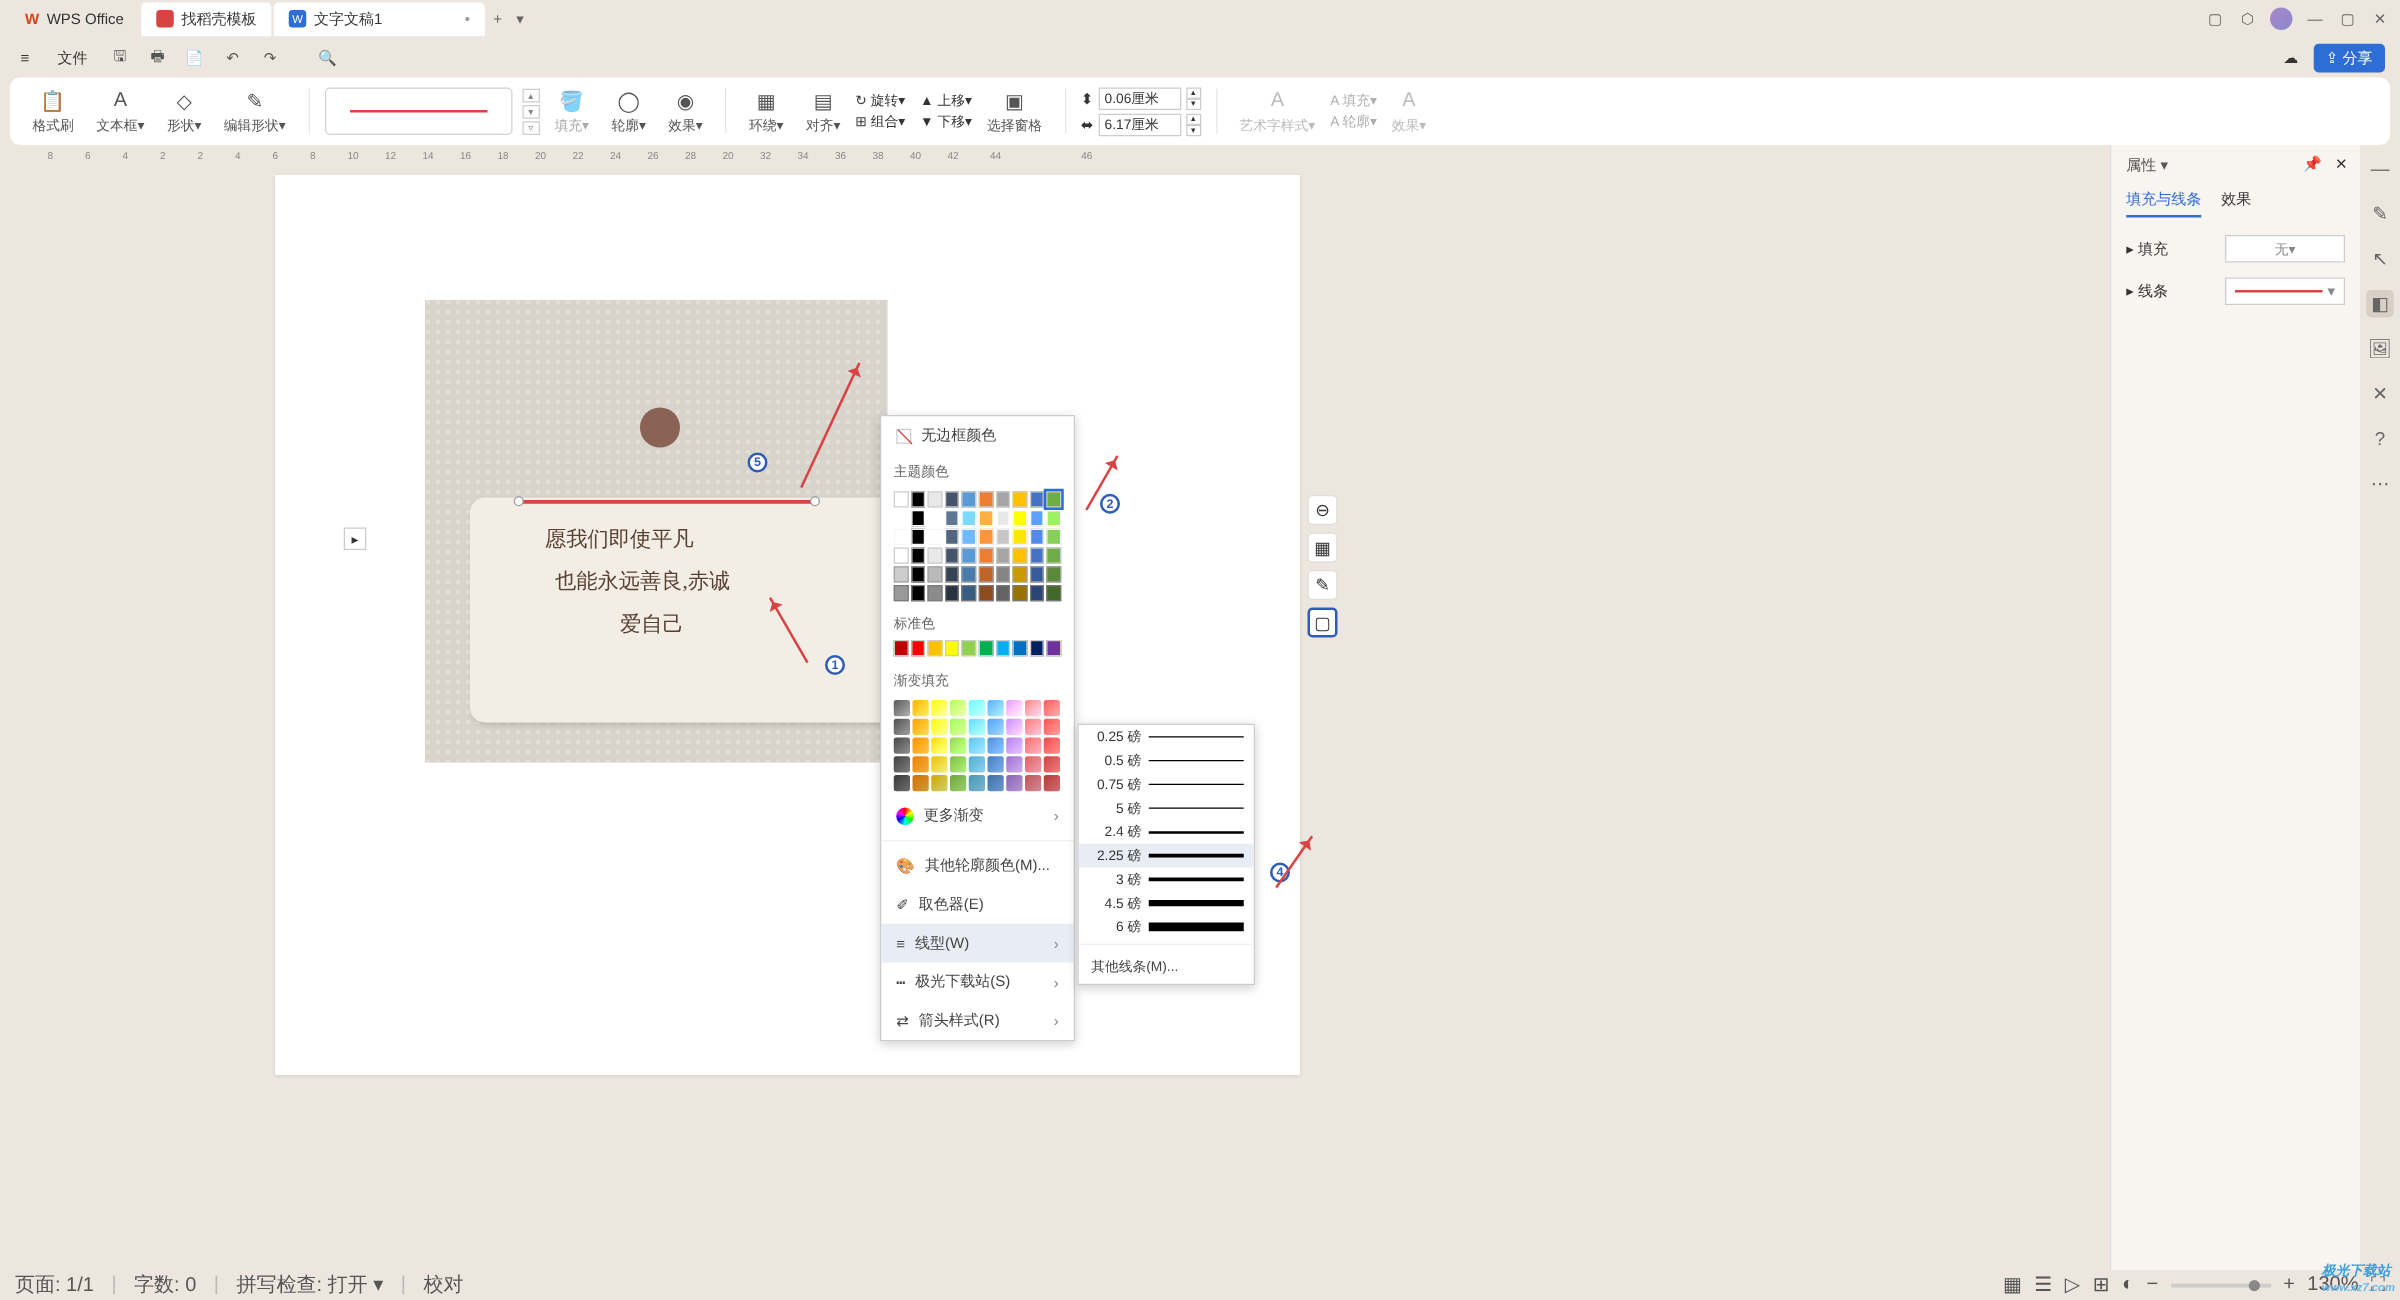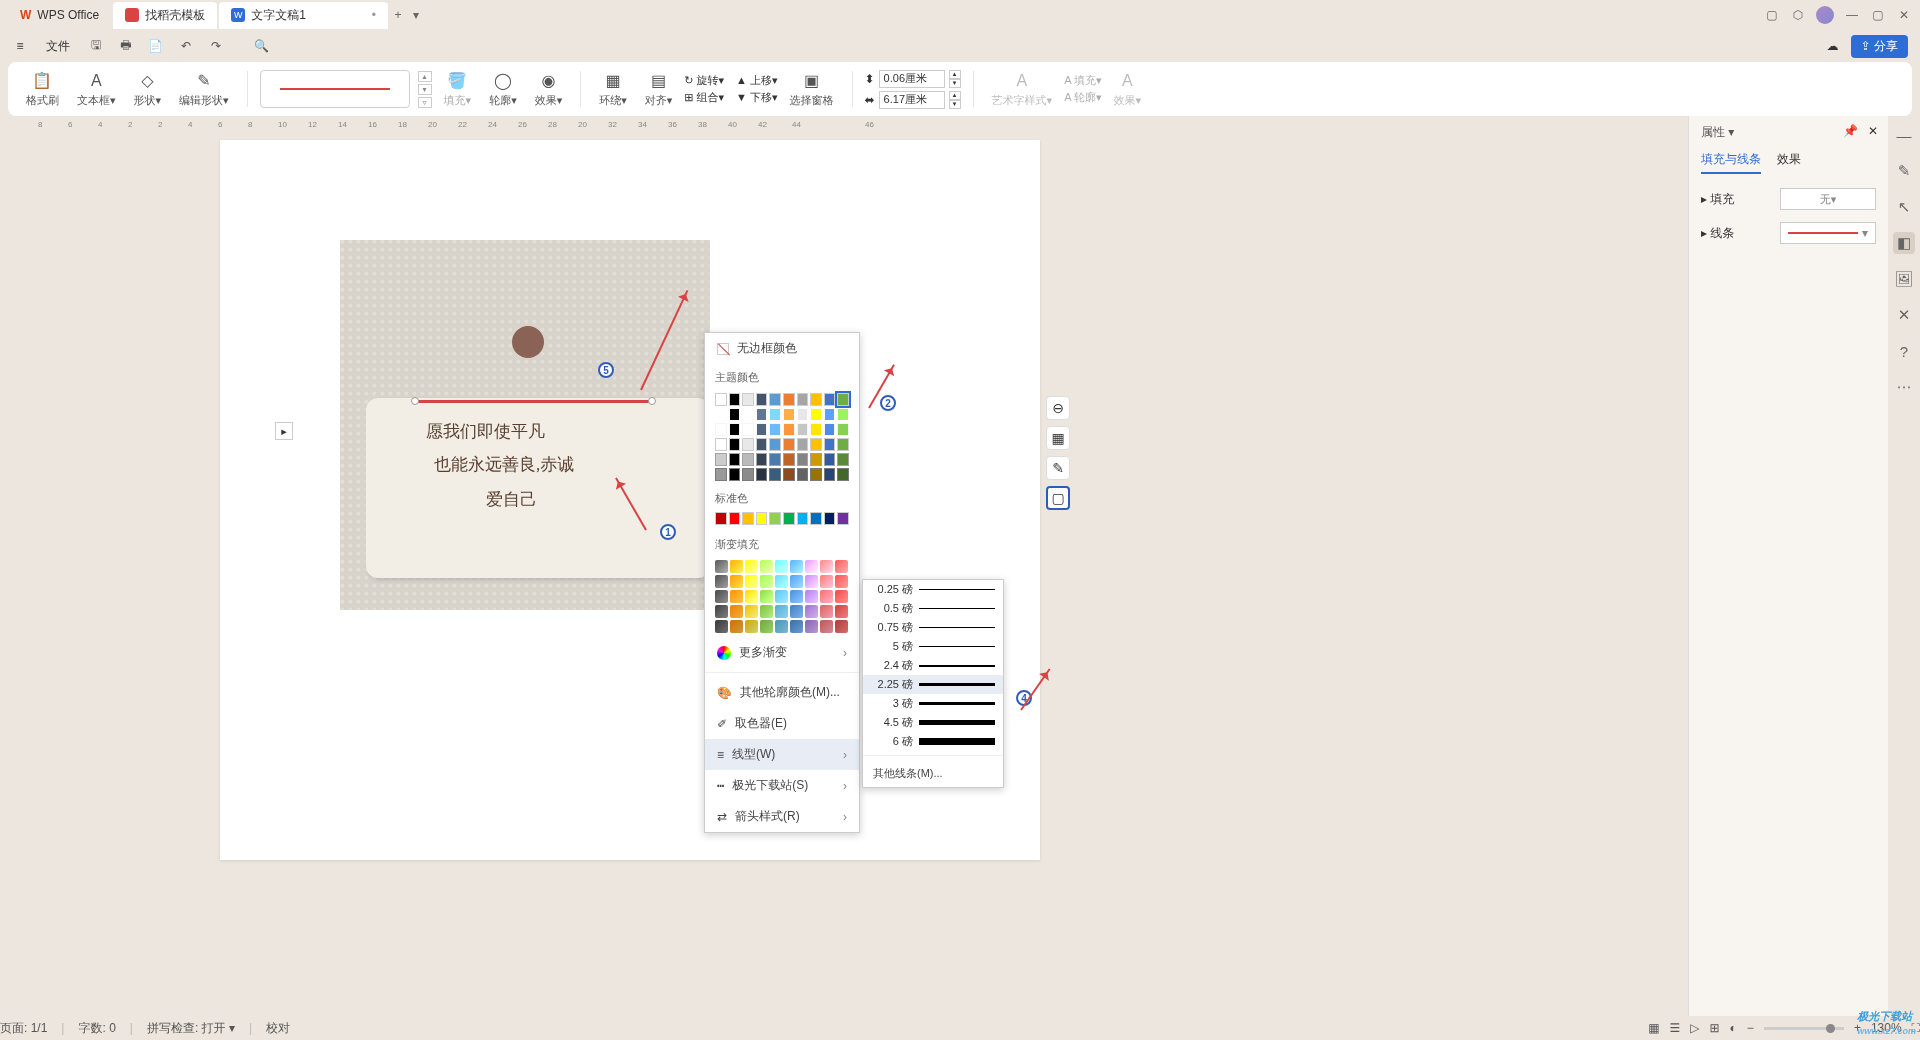--- a/index.html
+++ b/index.html
@@ -35,21 +35,21 @@
 .dinput{width:66px;height:18px;border:1px solid #ccc;font-size:11px;padding:0 4px;display:flex;align-items:center}
 .dspin{display:flex;flex-direction:column}
 .dspin div{width:12px;height:9px;border:1px solid #ccc;font-size:7px;display:flex;align-items:center;justify-content:center}
 .workspace{position:absolute;top:116px;left:0;right:0;bottom:24px;display:flex}
 .vruler{width:20px;background:#ece6de;position:relative}
 .canvas-wrap{flex:1;background:#ece6de;position:relative;overflow:hidden}
 .hruler{position:absolute;top:0;left:18px;right:0;height:16px;font-size:8px;color:#888;display:flex;align-items:center}
 .hruler span{position:absolute}
 .page{position:absolute;top:24px;left:200px;width:820px;height:720px;background:#fff;box-shadow:0 1px 3px rgba(0,0,0,.1)}
 .photo{position:absolute;top:100px;left:120px;width:370px;height:370px;background:#d8d4cc}
-.paper{position:absolute;bottom:32px;left:26px;width:344px;height:180px;background:#f2eee6;border-radius:12px;box-shadow:2px 2px 4px rgba(0,0,0,.15)}
+.paper{position:absolute;bottom:32px;left:36px;width:344px;height:180px;background:#f2eee6;border-radius:12px;box-shadow:2px 2px 4px rgba(0,0,0,.15)}
 .tack{position:absolute;top:86px;left:172px;width:32px;height:32px;border-radius:50%;background:#8a6256}
 .htxt{position:absolute;font-family:cursive;color:#5a4030;font-size:17px}
 .redline{position:absolute;top:260px;left:195px;width:235px;height:3px;background:#d84343}
 .rh{position:absolute;width:8px;height:8px;background:#fff;border:1px solid #999;border-radius:50%}
 .marker{position:absolute;width:16px;height:16px;border:2px solid #2e5cb8;border-radius:50%;background:#fff;color:#2e5cb8;font-size:10px;font-weight:bold;display:flex;align-items:center;justify-content:center}
 .arrow{position:absolute;width:2px;background:#d84343;transform-origin:bottom center}
 .arrow::before{content:"";position:absolute;top:-2px;left:-5px;border:6px solid transparent;border-bottom-color:#d84343}
 .floatico{position:absolute;right:-30px;width:24px;height:24px;background:#fff;border:1px solid #ddd;border-radius:4px;display:flex;align-items:center;justify-content:center;font-size:14px}
 .colorpop{position:absolute;top:216px;left:684px;width:156px;background:#fff;border:1px solid #ccc;box-shadow:0 2px 8px rgba(0,0,0,.2);font-size:12px;z-index:10}
 .cp-sec{padding:6px 10px;color:#666;font-size:11px}
@@ -75,21 +75,21 @@
 .rp-tabs{display:flex;gap:16px;font-size:12px;margin-bottom:14px}
 .rp-tab{padding-bottom:4px}
 .rp-tab.act{color:#2e6cd6;border-bottom:2px solid #2e6cd6}
 .rp-row{display:flex;align-items:center;justify-content:space-between;margin:12px 0}
 .rp-sel{width:96px;height:22px;border:1px solid #ccc;background:#fff;display:flex;align-items:center;justify-content:center;font-size:11px;color:#888}
 .rp-line{width:96px;height:22px;border:1px solid #ccc;background:#fff;display:flex;align-items:center;justify-content:center}
 .rp-line div{width:70px;height:2px;background:#d84343}
 .sidetools{width:32px;background:#ece6de;display:flex;flex-direction:column;align-items:center;gap:14px;padding-top:8px}
 .st{width:22px;height:22px;display:flex;align-items:center;justify-content:center;color:#666;font-size:15px}
 .st.hi{background:#d8d0c4;border-radius:4px}
-.statusbar{position:absolute;bottom:0;left:0;right:0;height:24px;background:#ece6de;display:flex;align-items:center;padding:0 0;font-size:12px;color:#555;gap:14px}
+.statusbar{position:absolute;bottom:0;left:0;right:0;height:24px;background:#ece6de;display:flex;align-items:center;padding:0 12px;font-size:16px;color:#555;gap:14px}
 .stat-sep{color:#bbb}
 .stat-right{margin-left:auto;display:flex;align-items:center;gap:10px}
 .zoomslider{width:80px;height:3px;background:#ccc;position:relative}
 .zoomslider::after{content:"";position:absolute;left:62px;top:-3px;width:9px;height:9px;background:#888;border-radius:50%}
 .logo{position:absolute;bottom:4px;right:4px;font-size:11px;color:#3aa0dd;font-style:italic;font-weight:bold}
 </style>
 </head>
 <body>
 
 <div class="titlebar">

